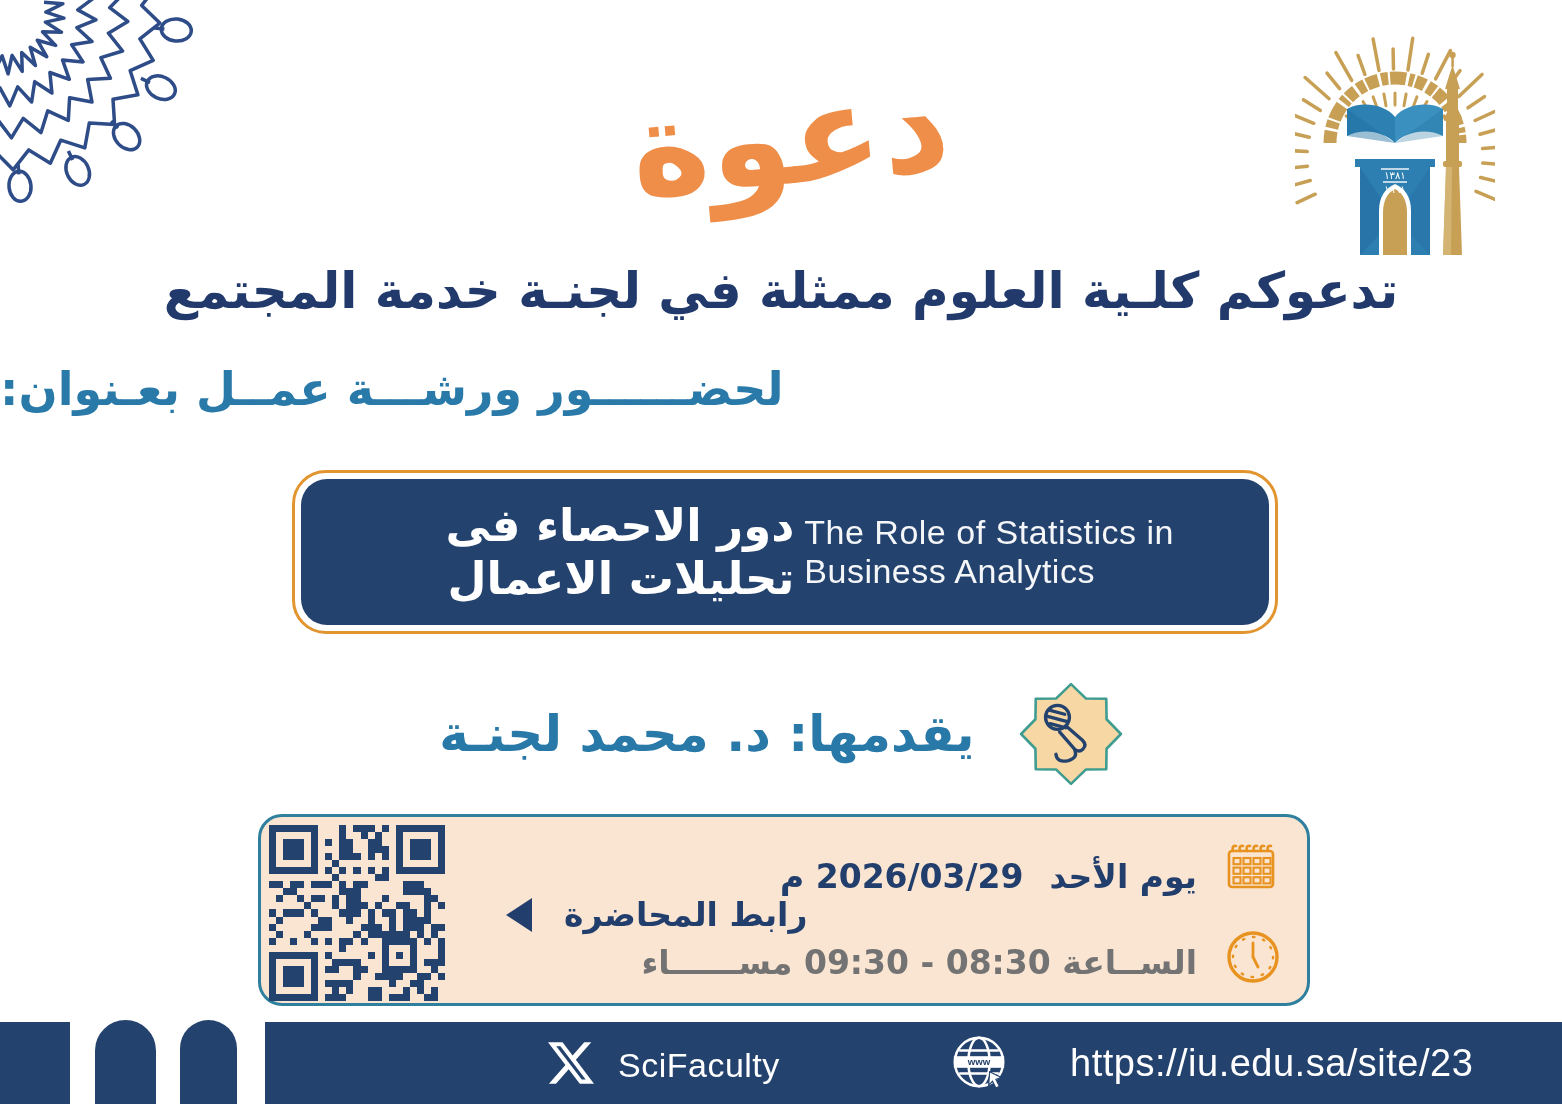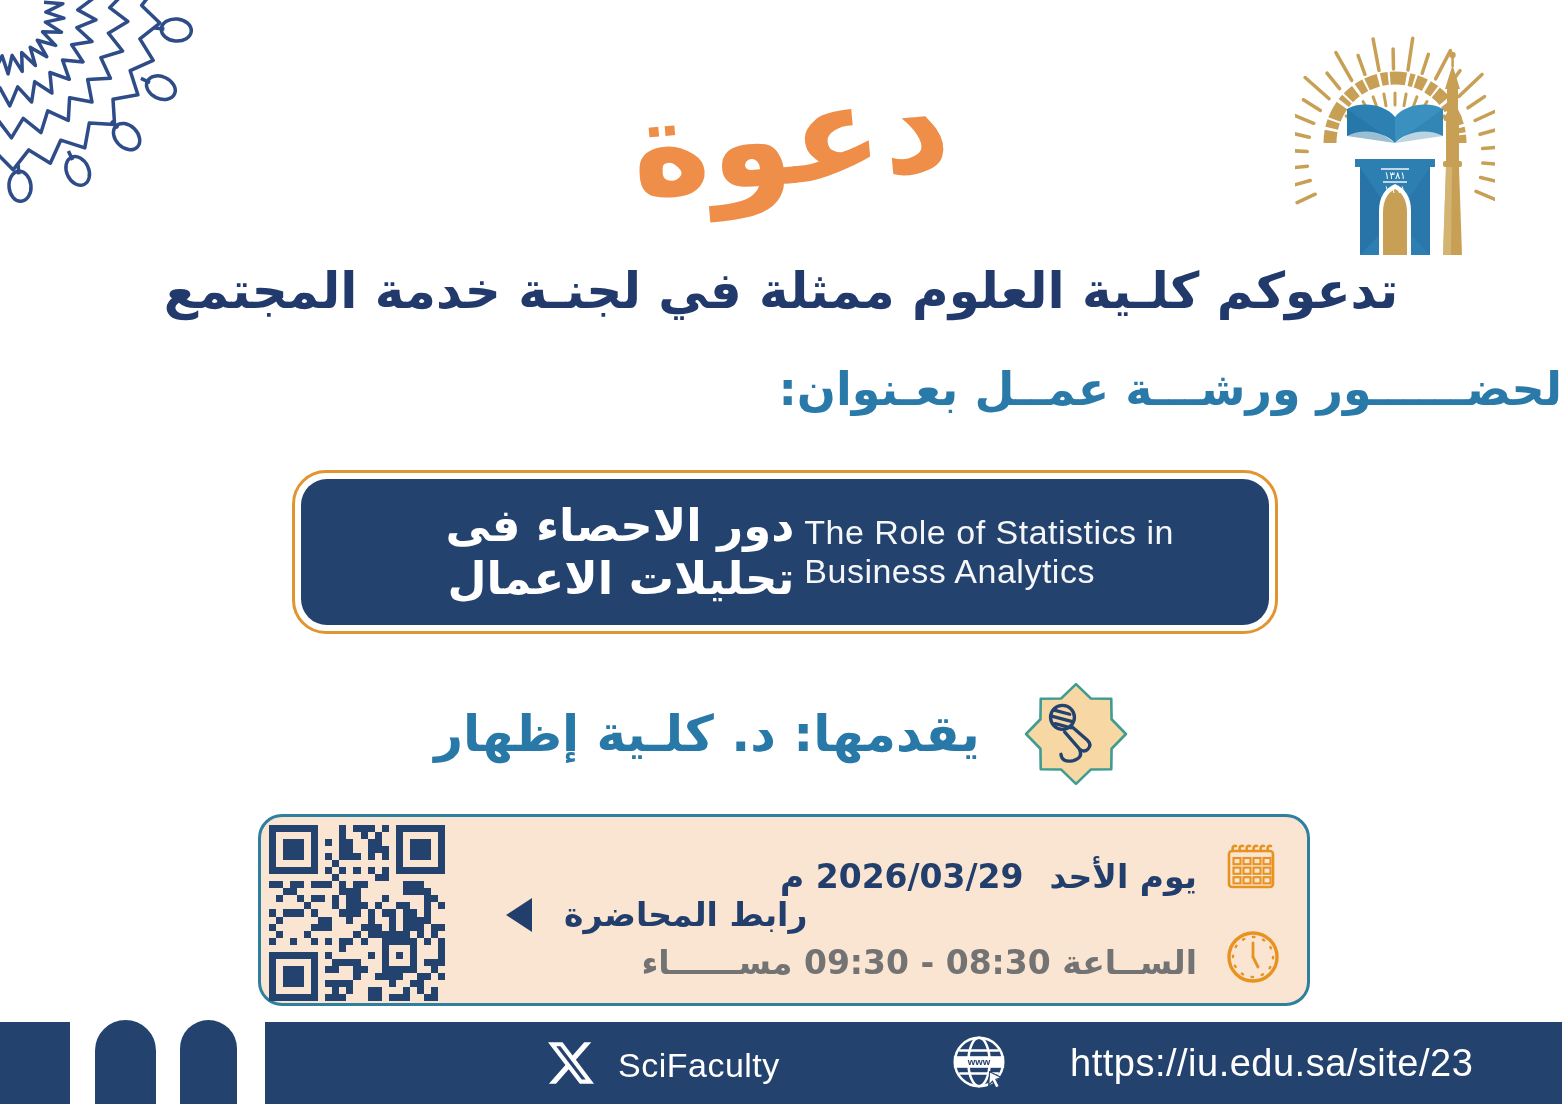--- a/index.html
+++ b/index.html
@@ -12,21 +12,21 @@
 
   
   .uni-logo{left:1295px;top:18px;width:200px;height:252px;}
 
   
   .invite-callig{left:610px;top:52px;width:360px;text-align:center;
      font-size:132px;font-weight:bold;color:#EF8E49;transform:rotate(-5deg);line-height:1.3;}
 
   .line1{left:0;top:262px;width:1562px;text-align:center;direction:rtl;
      font-size:50px;font-weight:bold;color:#21396B;}
-  .line2{left:0;top:362px;width:1562px;text-align:right;direction:rtl;
+  .line2{left:0;top:362px;width:1562px;text-align:left;direction:rtl;
      font-size:46px;font-weight:bold;color:#2979A9;}
 
   
   .title-box-outer{left:292px;top:470px;width:986px;height:164px;box-sizing:border-box;
      border:3px solid #E2952F;border-radius:34px;background:#ffffff;padding:6px;}
   .title-box-inner{width:100%;height:100%;background:#24426E;border-radius:26px;
      display:flex;flex-direction:row;align-items:center;justify-content:center;gap:10px;}
   .title-ar{direction:rtl;font-size:45px;font-weight:bold;color:#ffffff;}
   .title-en{font-family:"Liberation Sans",sans-serif;font-size:34px;font-weight:400;color:#F4F6F8;letter-spacing:.5px;}
 
@@ -159,21 +159,21 @@
   <div class="abs line2">لحضــــــور ورشـــة عمــل بعـنوان:</div>
 
   <div class="abs title-box-outer">
     <div class="title-box-inner">
       <div class="title-ar">دور الاحصاء فى تحليلات الاعمال</div>
       <div class="title-en">The Role of Statistics in Business Analytics</div>
     </div>
   </div>
 
   <div class="abs presenter-row">
-    <div class="presenter-text">يقدمها: د. كلـية إظهار</div>
+    <div class="presenter-text">يقدمها: د. محمد لجنـة</div>
     <svg class="star-badge" viewBox="0 0 100 100">
       <polygon points="50,2 64.2,15.8 83.9,16.1 84.2,35.8 98,50 84.2,64.2 83.9,83.9 64.2,84.2 50,98 35.8,84.2 16.1,83.9 15.8,64.2 2,50 15.8,35.8 16.1,16.1 35.8,15.8" fill="#F7D8A5" stroke="#3E9C90" stroke-width="2.5" stroke-linejoin="round"></polygon>
       <g stroke="#24426E" stroke-width="3.2" fill="none" stroke-linecap="round">
         <circle cx="37" cy="34" r="11.5"></circle>
         <path d="M29 27 L44 31"></path>
         <path d="M27.5 33 L46.5 38"></path>
         <path d="M30 40 L45 44"></path>
         <path d="M45 42 L61 56 Q65.5 60.5 61.5 64.5 Q57.5 68.5 53 64 L39 48"></path>
         <path d="M53.5 65 Q57 73 47.5 75.5 Q36.5 78 35.5 69.5"></path>
       </g>

